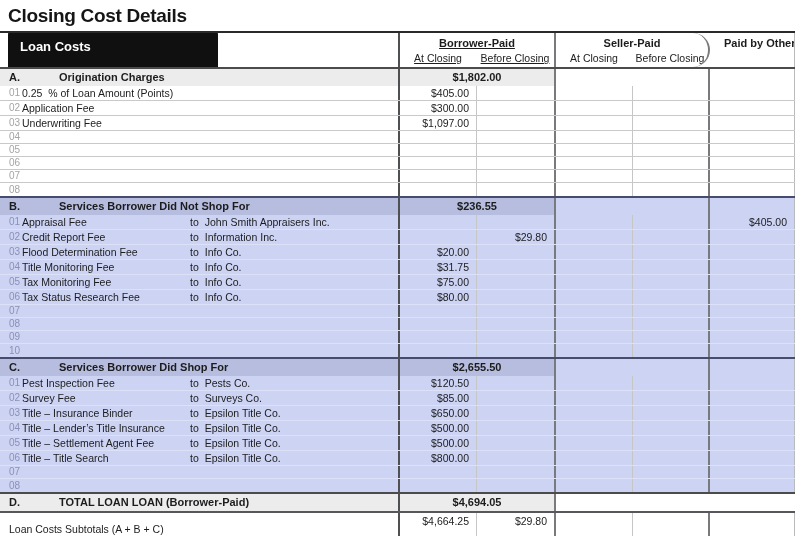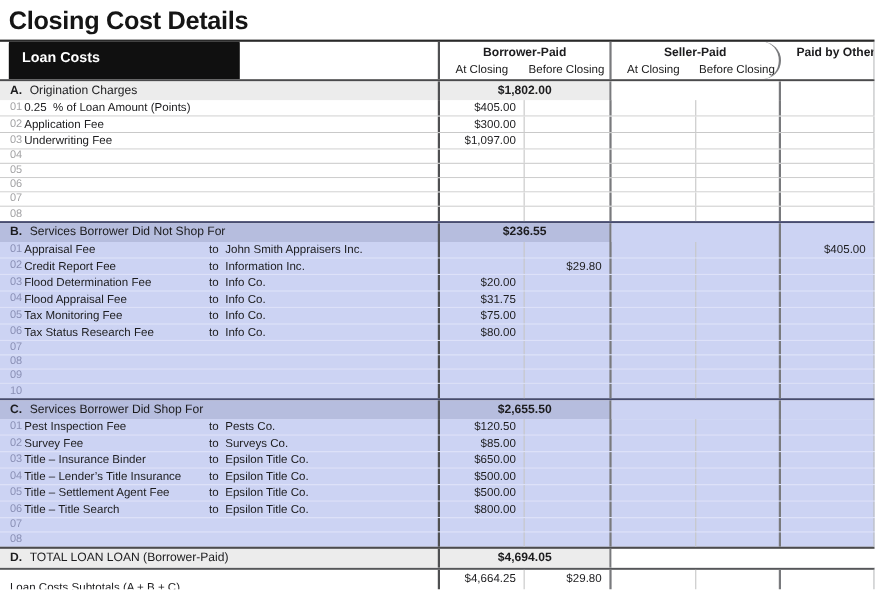--- a/index.html
+++ b/index.html
@@ -1,60 +1,60 @@
 <!DOCTYPE html>
 <html><head>
 <meta charset="utf-8">
 <style>
   * { margin:0; padding:0; box-sizing:border-box; }
   html,body { background:#ffffff; }
   body { font-family:"Liberation Sans","DejaVu Sans",sans-serif; color:#1c1c1e; }
   .page { position:relative; width:800px; height:536px; background:#fff; overflow:hidden; }
 
-  .page-title { font-size:23px; font-weight:700; letter-spacing:-0.3px; margin:5px 0 0 8px; color:#151515; }
+  .page-title { font-size:19px; font-weight:700; letter-spacing:-0.3px; margin:5px 0 0 8px; color:#151515; }
   .title-rule { width:795px; height:2px; background:#2a2a2a; margin-top:4px; }
 
   
   .tr { display:grid; grid-template-columns:400px 77px 79px 77px 77px 85px; width:795px; }
   .c { overflow:hidden; white-space:nowrap; }
   .amt { text-align:right; padding-right:7px; font-size:10.5px; }
 
   
   .c-desc { grid-column:1; position:relative; display:flex; align-items:center; border-right:2px solid #4f5052; }
   .c-bpat { border-right:1px solid #c6c6c6; }
   .c-bpbf { border-right:2px solid #797a7d; }
   .c-spat { border-right:1px solid #c6c6c6; }
   .c-spbf { border-right:2px solid #797a7d; }
   .c-oth  { border-right:1px solid #b9bbbd; }
 
   
   .thead { height:34px; }
   .th-desc { grid-column:1; position:relative; border-right:2px solid #4f5052; }
   .th-g { border-right:2px solid #797a7d; }
-  .th-g1 { grid-column:2 / span 2; }
+  .th-g1 { grid-column:2 / span 2;text-decoration:underline; }
   .th-g2 { grid-column:4 / span 2;border-radius:17px; }
   .th-others { grid-column:6; border-right:1px solid #b9bbbd; }
   .g-label { text-align:center; font-weight:700; font-size:11px; padding-top:4px; line-height:13px; }
   .g-subs { display:flex; margin-top:2px; font-size:10.5px; color:#222; }
   .th-g1 .g-subs span:first-child { width:77px; text-align:center; }
   .th-g1 .g-subs span:last-child  { width:79px; text-align:center; }
   .th-g2 .g-subs span { width:77px; text-align:center; }
   .th-others .g-label { width:56px; margin:0 auto; padding-top:4px; line-height:12px; text-align:center; }
 
   .tab { position:absolute; left:8px; bottom:0; width:210px; height:41px; background:#101010;
          border-radius:9px 9px 0 0; color:#fff; font-weight:700; font-size:13px;
          display:flex; align-items:center; padding-left:12px; }
 
   
   .r-head { height:19px; line-height:17px; border-top:2px solid #4b4b4d; font-size:11px; }
   .hd-amt { grid-column:2 / span 2; border-right:2px solid #797a7d; text-align:center; font-weight:700; }
   .hd-rest-seller { grid-column:4 / span 2; border-right:2px solid #797a7d; }
   .hd-rest-oth { grid-column:6; border-right:1px solid #b9bbbd; }
   .sec-letter { padding-left:9px; margin-right:7px; font-weight:700; }
-  .sec-title { font-weight:400; white-space:pre; }
+  .sec-title { font-weight:700; white-space:pre;margin-left:32px; }
   .section .hd-desc, .section .hd-amt { background:#ececec; }
   .section .hd-rest-seller, .section .hd-rest-oth { background:#fff; }
 
   
   .r-body { height:15px; line-height:14px; border-bottom:1px solid #c9c9c9; font-size:10.5px; background:#fff; }
   .r-empty { height:13px; line-height:12px; }
   .section .r-body:last-child { border-bottom:none; }
   .num { flex:0 0 22px; padding-left:9px; color:#a4a4a6; font-size:10px; }
   .desc { white-space:pre; }
   .to-wrap { position:absolute; left:190px; top:0; bottom:0; display:flex; align-items:center; }
@@ -261,21 +261,21 @@
             </div>
             <div class="c amt c-bpat">$20.00</div>
             <div class="c amt c-bpbf"></div>
             <div class="c amt c-spat"></div>
             <div class="c amt c-spbf"></div>
             <div class="c amt c-oth"></div>
           </div>
           <div class="tr r-body">
             <div class="c c-desc">
               <span class="num">04</span>
-              <span class="desc">Flood Appraisal Fee</span>
+              <span class="desc">Title Monitoring Fee</span>
               <span class="to-wrap">
                 <span class="to-label">to</span>
                 <span class="payee">Info Co.</span>
               </span>
             </div>
             <div class="c amt c-bpat">$31.75</div>
             <div class="c amt c-bpbf"></div>
             <div class="c amt c-spat"></div>
             <div class="c amt c-spbf"></div>
             <div class="c amt c-oth"></div>

